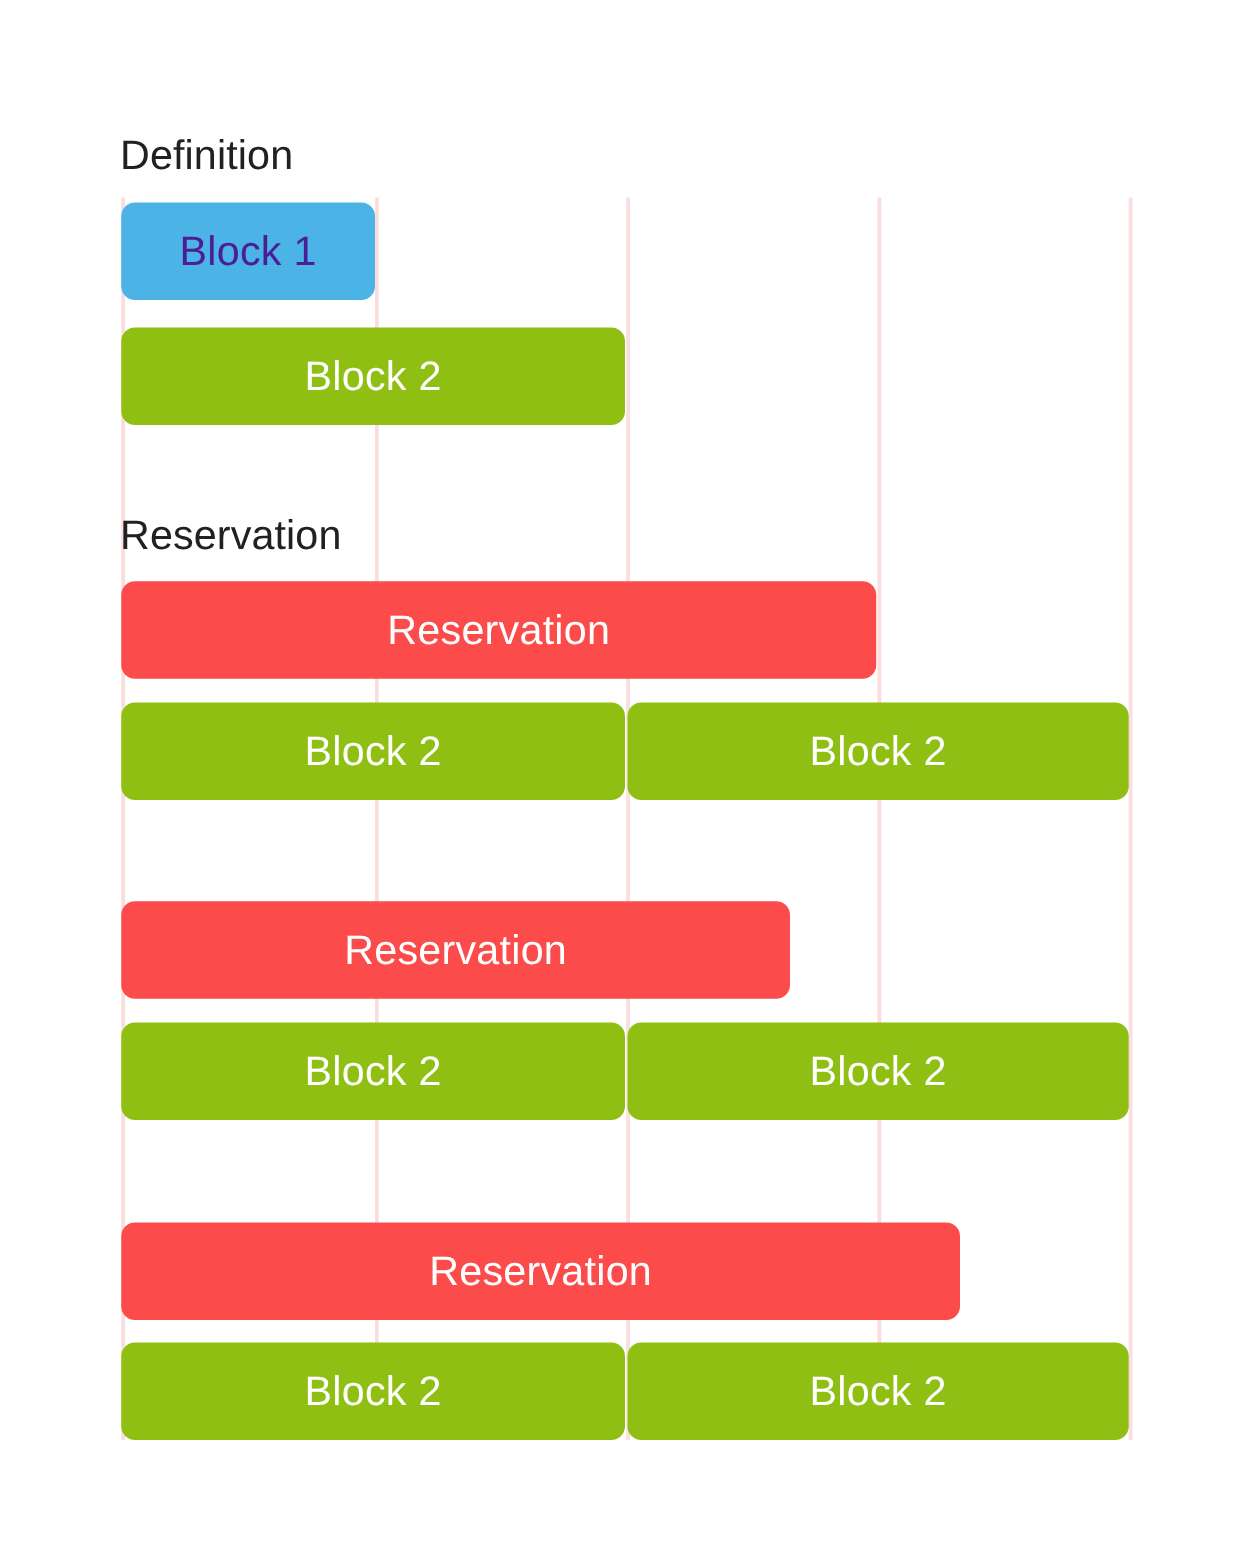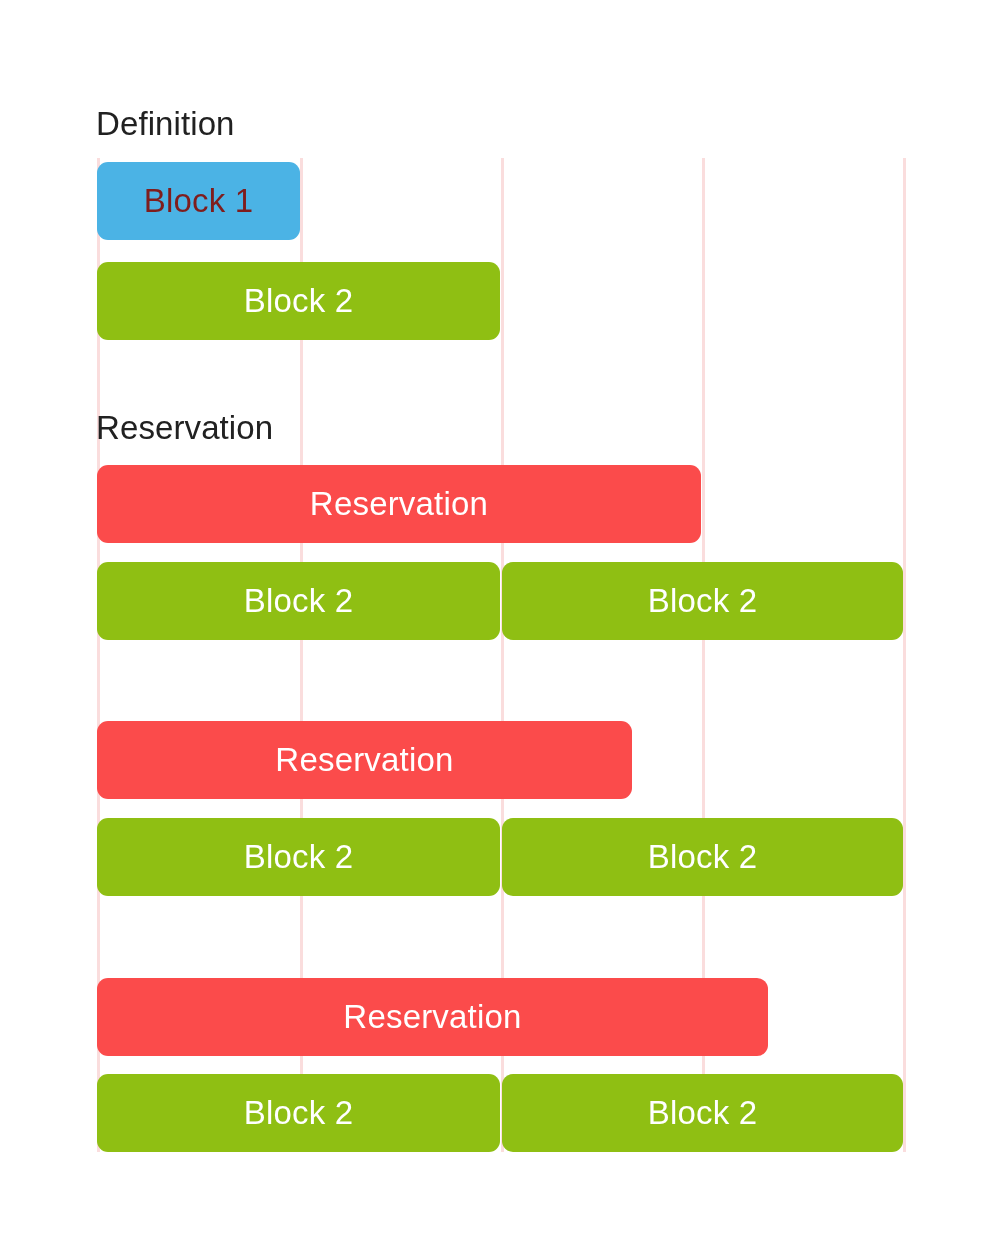--- a/index.html
+++ b/index.html
@@ -78,21 +78,21 @@
       <div class="gridline" style="left: 97px; top: 158px; height: 994px; background: rgb(250, 221, 221);"></div>
       <div class="gridline" style="left: 300px; top: 158px; height: 994px; background: rgb(250, 221, 221);"></div>
       <div class="gridline" style="left: 501px; top: 158px; height: 994px; background: rgb(250, 221, 221);"></div>
       <div class="gridline" style="left: 702px; top: 158px; height: 994px; background: rgb(250, 221, 221);"></div>
       <div class="gridline" style="left: 903px; top: 158px; height: 994px; background: rgb(250, 221, 221);"></div>
     </div>
 
   <div id="content-layer">
       <div class="section-label" style="left: 96px; top: 104px; color: rgb(33, 33, 33);">Definition</div>
       <div class="bar" style="left: 97px; top: 162px; width: 203px; background: rgb(75, 179, 229);">
-        <span class="bar-label" style="color: #7f1d1d;">Block 1</span>
+        <span class="bar-label" style="color: #4c1d95;">Block 1</span>
       </div>
       <div class="bar" style="left: 97px; top: 262px; width: 403px; background: rgb(143, 191, 19);">
         <span class="bar-label" style="color: rgb(255, 255, 255);">Block 2</span>
       </div>
       <div class="section-label" style="left: 96px; top: 408px; color: rgb(33, 33, 33);">Reservation</div>
       <div class="bar" style="left: 97px; top: 465px; width: 604px; background: rgb(251, 75, 75);">
         <span class="bar-label" style="color: rgb(255, 255, 255);">Reservation</span>
       </div>
       <div class="bar" style="left: 97px; top: 562px; width: 403px; background: rgb(143, 191, 19);">
         <span class="bar-label" style="color: rgb(255, 255, 255);">Block 2</span>

